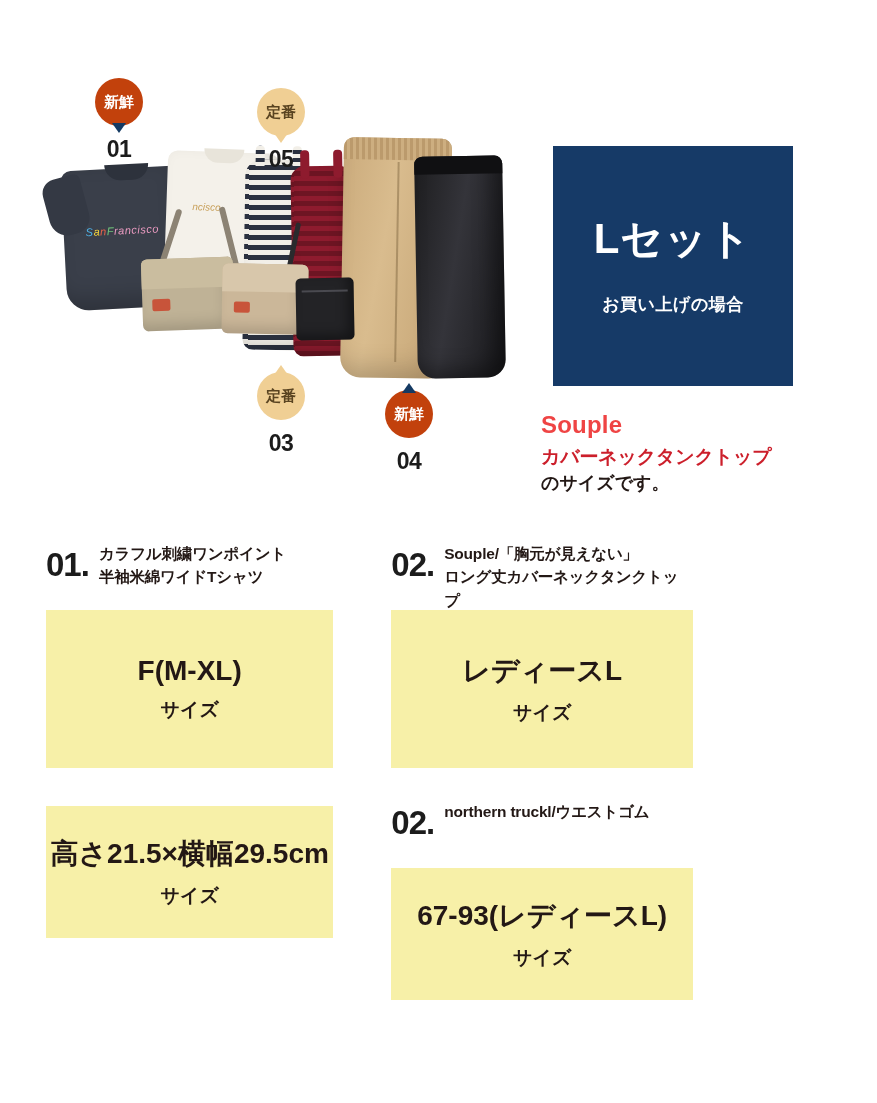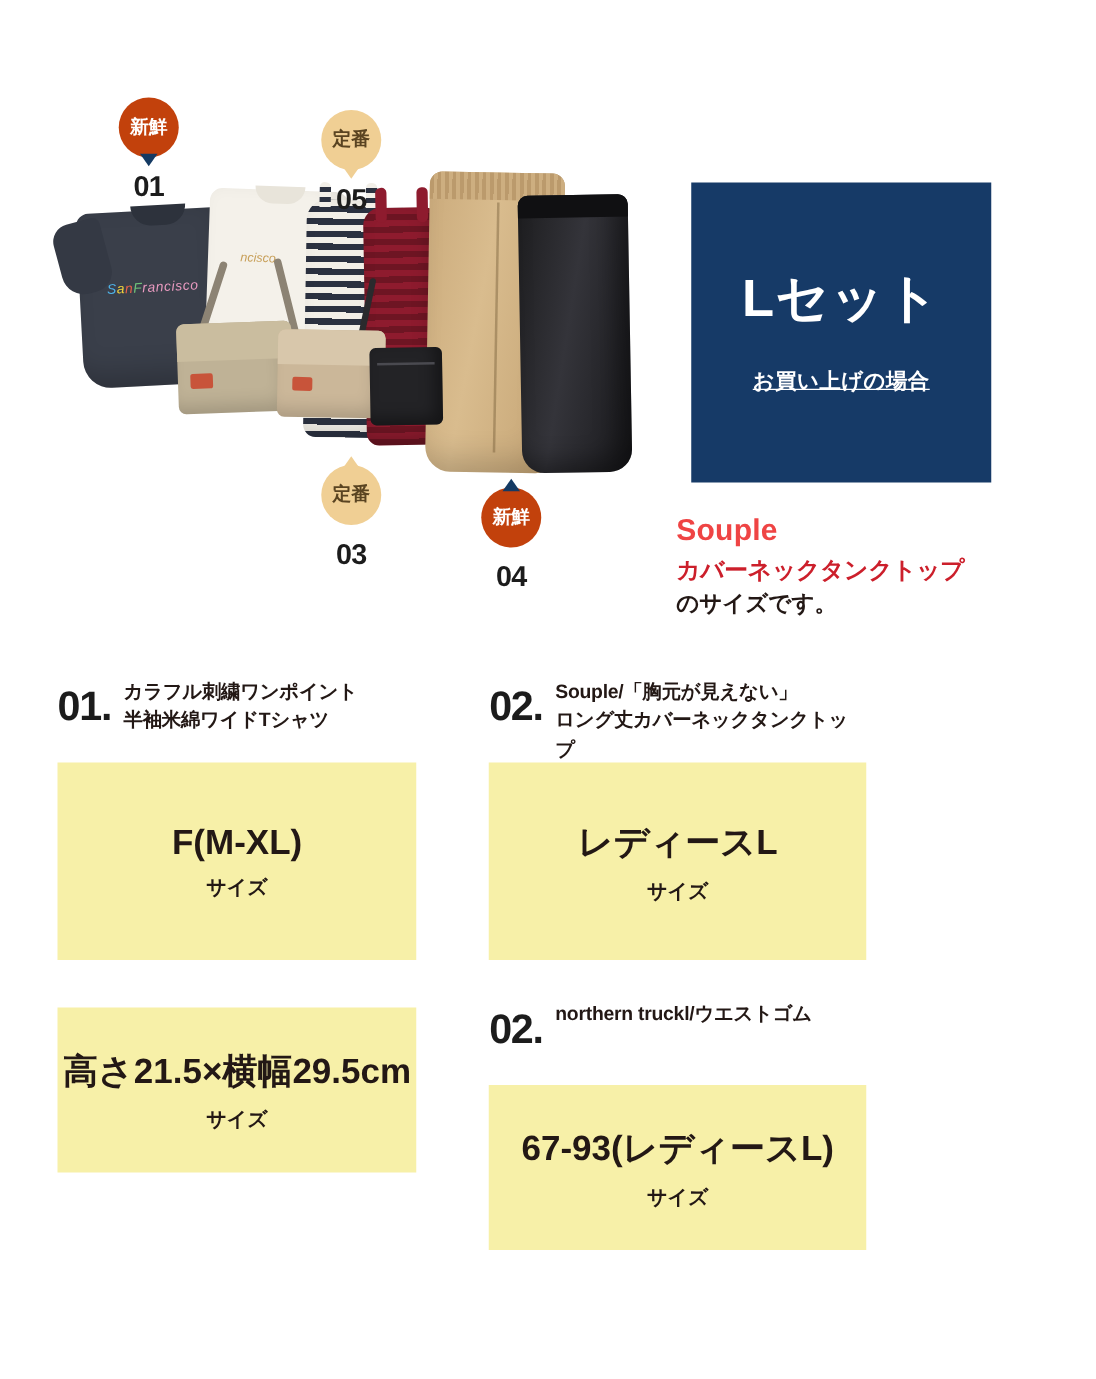--- a/index.html
+++ b/index.html
@@ -371,21 +371,20 @@
     font-size: 42px;
     font-weight: bold;
     letter-spacing: 1px;
     line-height: 1.1;
   }
   .set-box .set-sub {
     margin-top: 18px;
     font-size: 17px;
     font-weight: bold;
     letter-spacing: 0.5px;
-    text-decoration: underline;
   }
 
   .brand-note {
     position: absolute;
     left: 541px;
     top: 408px;
     width: 320px;
     line-height: 1.45;
   }
   .brand-note .brand {
@@ -458,21 +457,21 @@
     justify-content: center;
   }
   .size-value {
     font-size: 28px;
     font-weight: bold;
     color: #231815;
     letter-spacing: 0;
   }
   .size-label {
     margin-top: 10px;
-    font-size: 16px;
+    font-size: 19px;
     font-weight: bold;
     color: #231815;
   }
   .row-2 { margin-top: 26px; }
   .row-2 .size-box { height: 132px; }
 </style>
 </head>
 <body>
 
 <div class="page">

